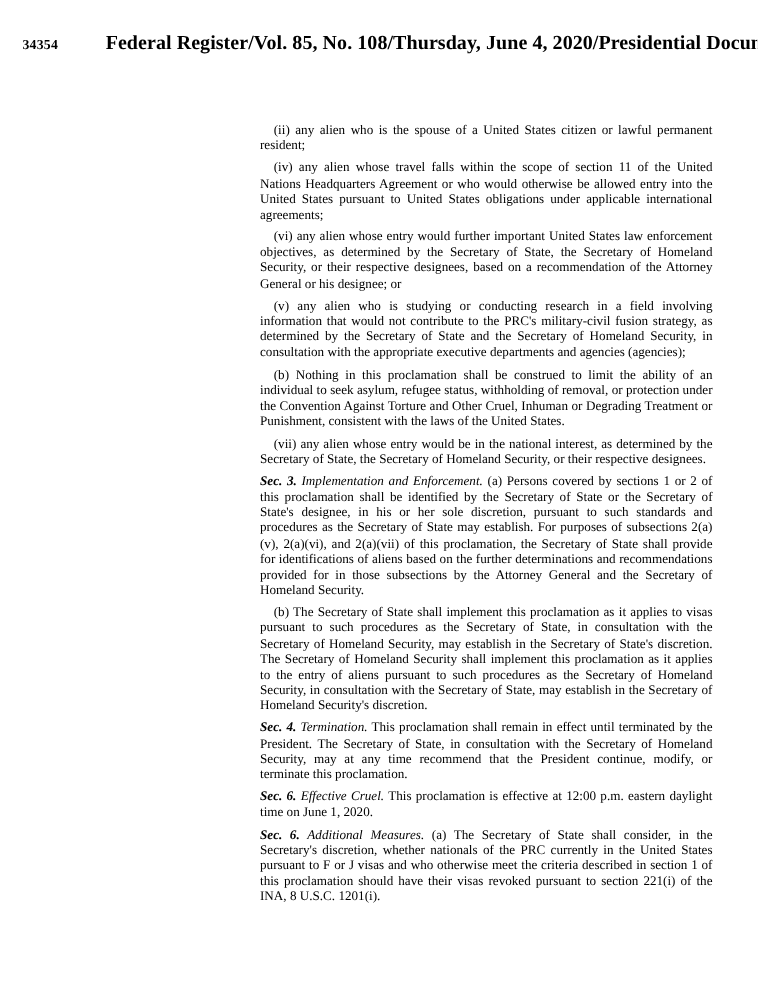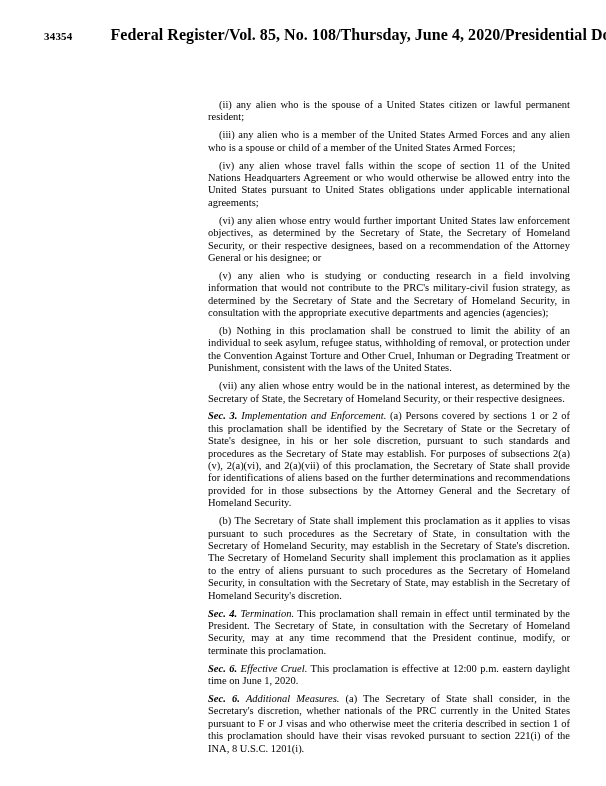--- a/index.html
+++ b/index.html
@@ -12,21 +12,21 @@
     width: 606px;
     height: 786px;
     background: #ffffff;
     font-family: "Liberation Serif", serif;
     color: #000000;
     overflow: hidden;
   }
   .header {
     position: absolute;
     top: 26px;
-    left: 44px;
+    left: 18px;
     right: 36px;
     display: flex;
     align-items: baseline;
     font-family: "Liberation Serif", serif;
   }
   .page-number {
     font-weight: bold;
     font-size: 11px;
     letter-spacing: 0.2px;
   }
@@ -76,21 +76,20 @@
 
   <div class="header">
     <span class="page-number">34354</span>
     <span class="header-title">
       <span>Federal Register</span><span class="sep">/</span><span>Vol. 85, No. 108</span><span class="sep">/</span><span>Thursday, June 4, 2020</span><span class="sep">/</span><span>Presidential Documents</span>
     </span>
   </div>
 
   <div class="content" id="content">
       <div class="para indent"><span>(ii) any alien who is the spouse of a United States citizen or lawful permanent resident;</span></div>
-      <div class="para indent"><span>(iii) any alien who is a member of the United States Armed Forces and any alien who is a spouse or child of a member of the United States Armed Forces;</span></div>
       <div class="para indent"><span>(iv) any alien whose travel falls within the scope of section 11 of the United Nations Headquarters Agreement or who would otherwise be allowed entry into the United States pursuant to United States obligations under applicable international agreements;</span></div>
       <div class="para indent"><span>(vi) any alien whose entry would further important United States law enforcement objectives, as determined by the Secretary of State, the Secretary of Homeland Security, or their respective designees, based on a recommendation of the Attorney General or his designee; or</span></div>
       <div class="para indent"><span>(v) any alien who is studying or conducting research in a field involving information that would not contribute to the PRC's military-civil fusion strategy, as determined by the Secretary of State and the Secretary of Homeland Security, in consultation with the appropriate executive departments and agencies (agencies);</span></div>
       <div class="para indent"><span>(b) Nothing in this proclamation shall be construed to limit the ability of an individual to seek asylum, refugee status, withholding of removal, or protection under the Convention Against Torture and Other Cruel, Inhuman or Degrading Treatment or Punishment, consistent with the laws of the United States.</span></div>
       <div class="para indent"><span>(vii) any alien whose entry would be in the national interest, as determined by the Secretary of State, the Secretary of Homeland Security, or their respective designees.</span></div>
       <div class="para"><span class="secnum">Sec. 3.</span><span> </span><span class="ital">Implementation and Enforcement.</span><span> (a) Persons covered by sections 1 or 2 of this proclamation shall be identified by the Secretary of State or the Secretary of State's designee, in his or her sole discretion, pursuant to such standards and procedures as the Secretary of State may establish. For purposes of subsections 2(a)(v), 2(a)(vi), and 2(a)(vii) of this proclamation, the Secretary of State shall provide for identifications of aliens based on the further determinations and recommendations provided for in those subsections by the Attorney General and the Secretary of Homeland Security.</span></div>
       <div class="para indent"><span>(b) The Secretary of State shall implement this proclamation as it applies to visas pursuant to such procedures as the Secretary of State, in consultation with the Secretary of Homeland Security, may establish in the Secretary of State's discretion. The Secretary of Homeland Security shall implement this proclamation as it applies to the entry of aliens pursuant to such procedures as the Secretary of Homeland Security, in consultation with the Secretary of State, may establish in the Secretary of Homeland Security's discretion.</span></div>
       <div class="para"><span class="secnum">Sec. 4.</span><span> </span><span class="ital">Termination.</span><span> This proclamation shall remain in effect until terminated by the President. The Secretary of State, in consultation with the Secretary of Homeland Security, may at any time recommend that the President continue, modify, or terminate this proclamation.</span></div>
       <div class="para"><span class="secnum">Sec. 6.</span><span> </span><span class="ital">Effective Cruel.</span><span> This proclamation is effective at 12:00 p.m. eastern daylight time on June 1, 2020.</span></div>
       <div class="para"><span class="secnum">Sec. 6.</span><span> </span><span class="ital">Additional Measures.</span><span> (a) The Secretary of State shall consider, in the Secretary's discretion, whether nationals of the PRC currently in the United States pursuant to F or J visas and who otherwise meet the criteria described in section 1 of this proclamation should have their visas revoked pursuant to section 221(i) of the INA, 8 U.S.C. 1201(i).</span></div>

